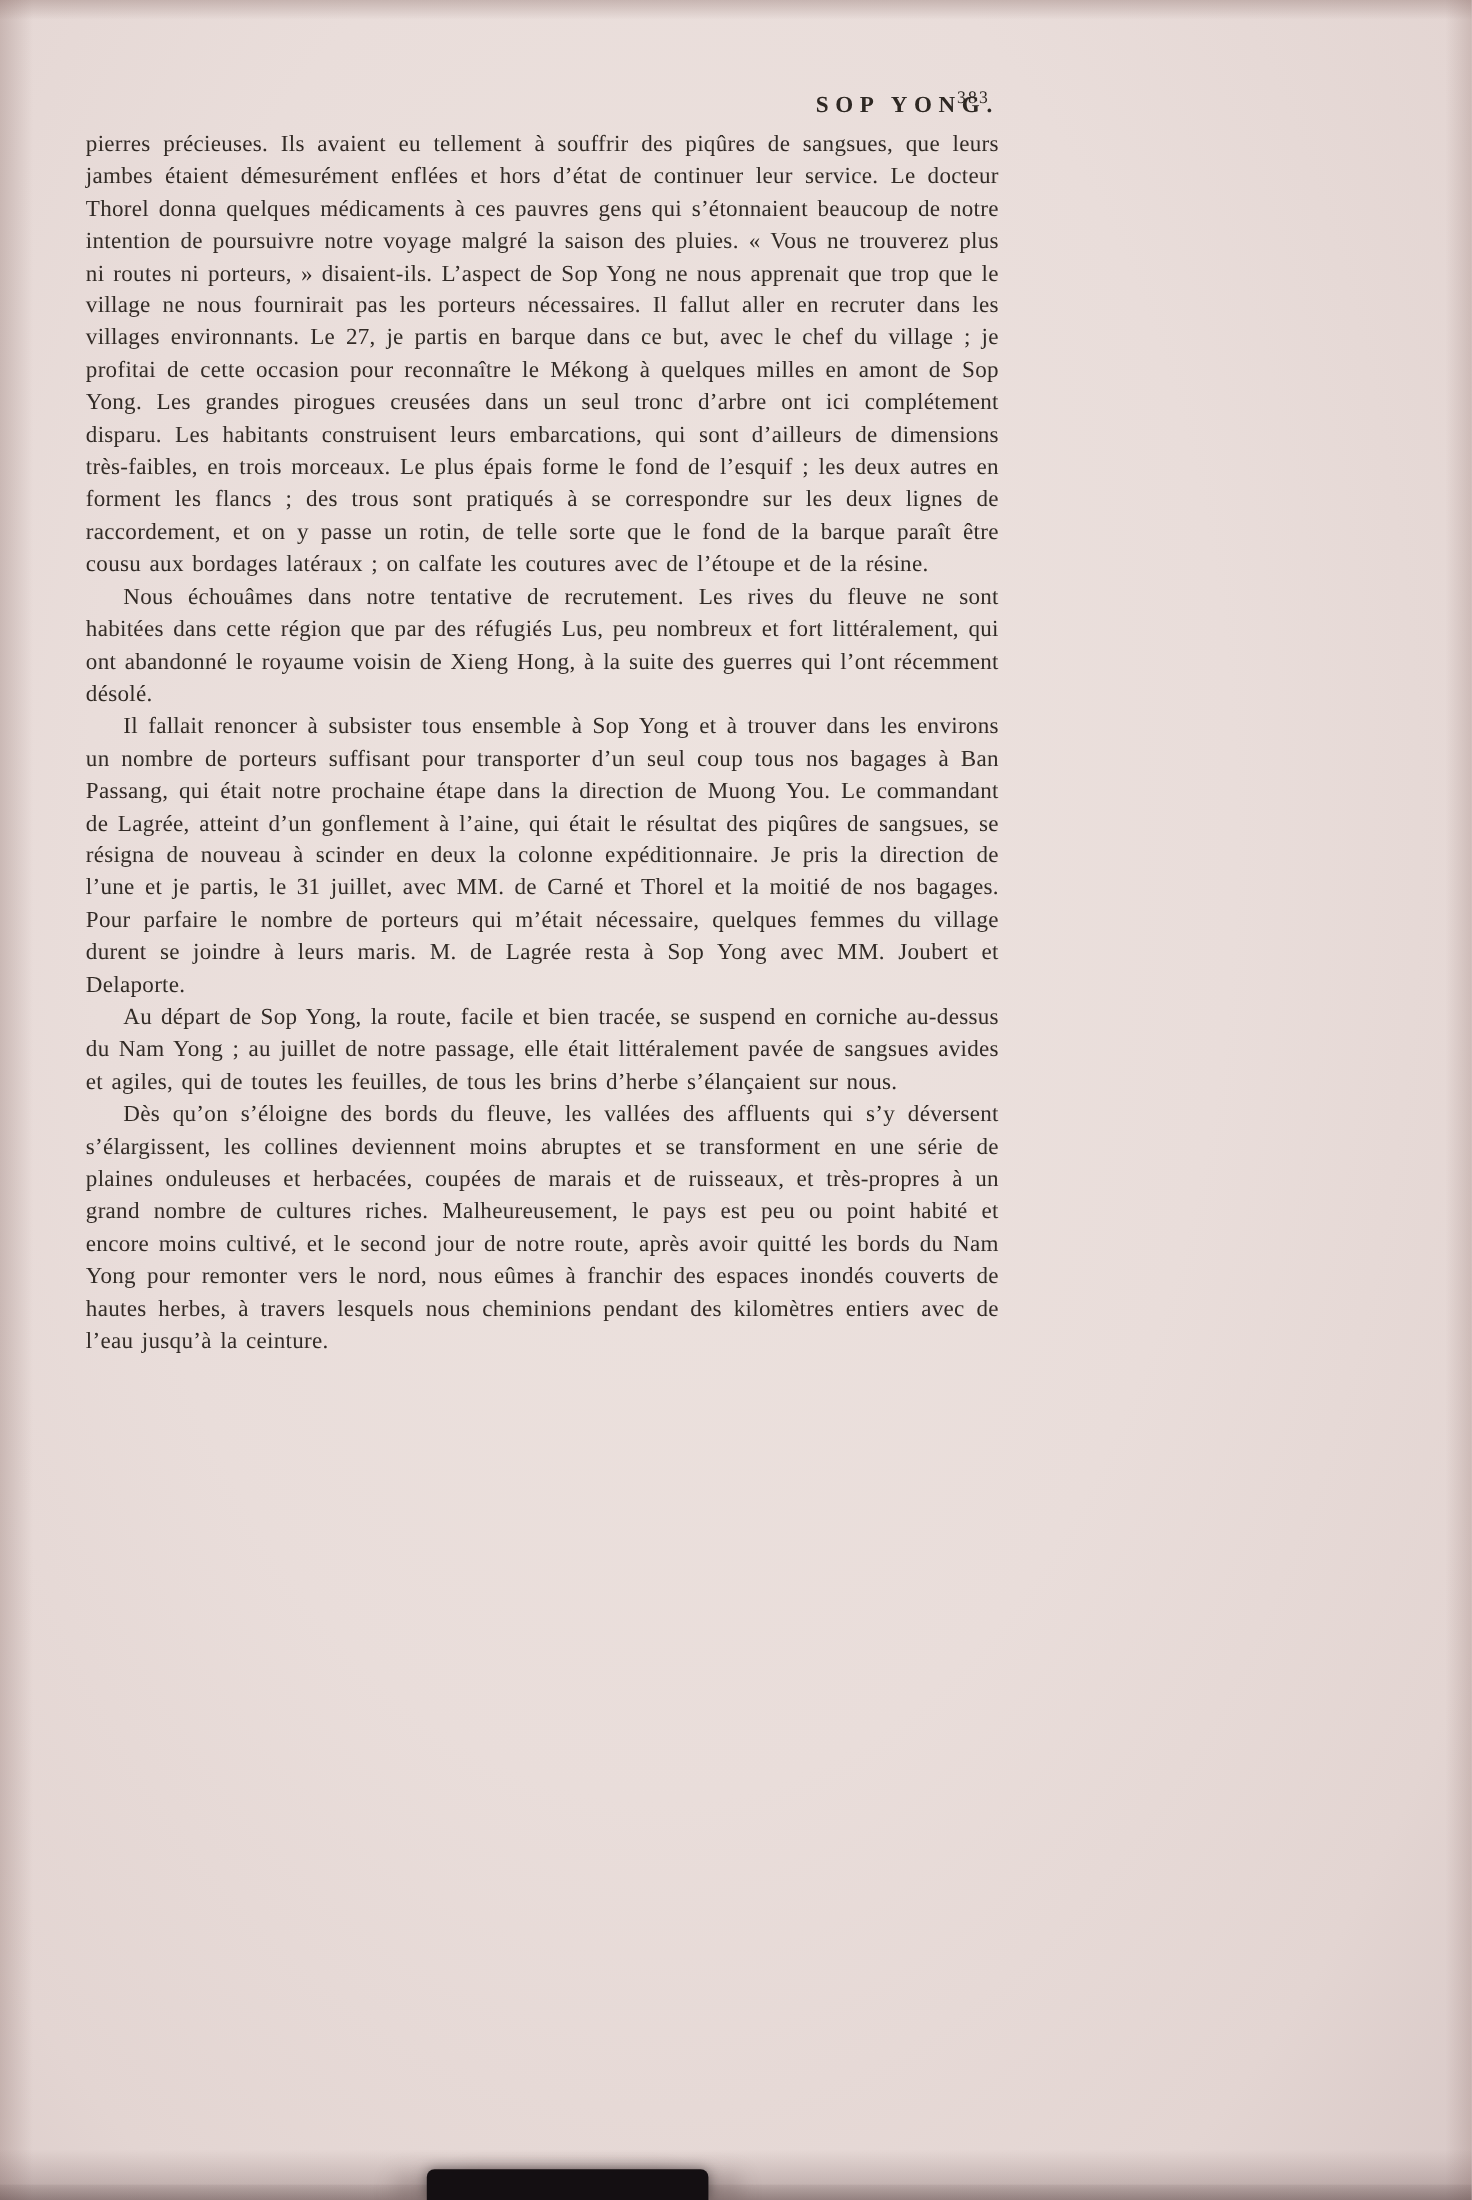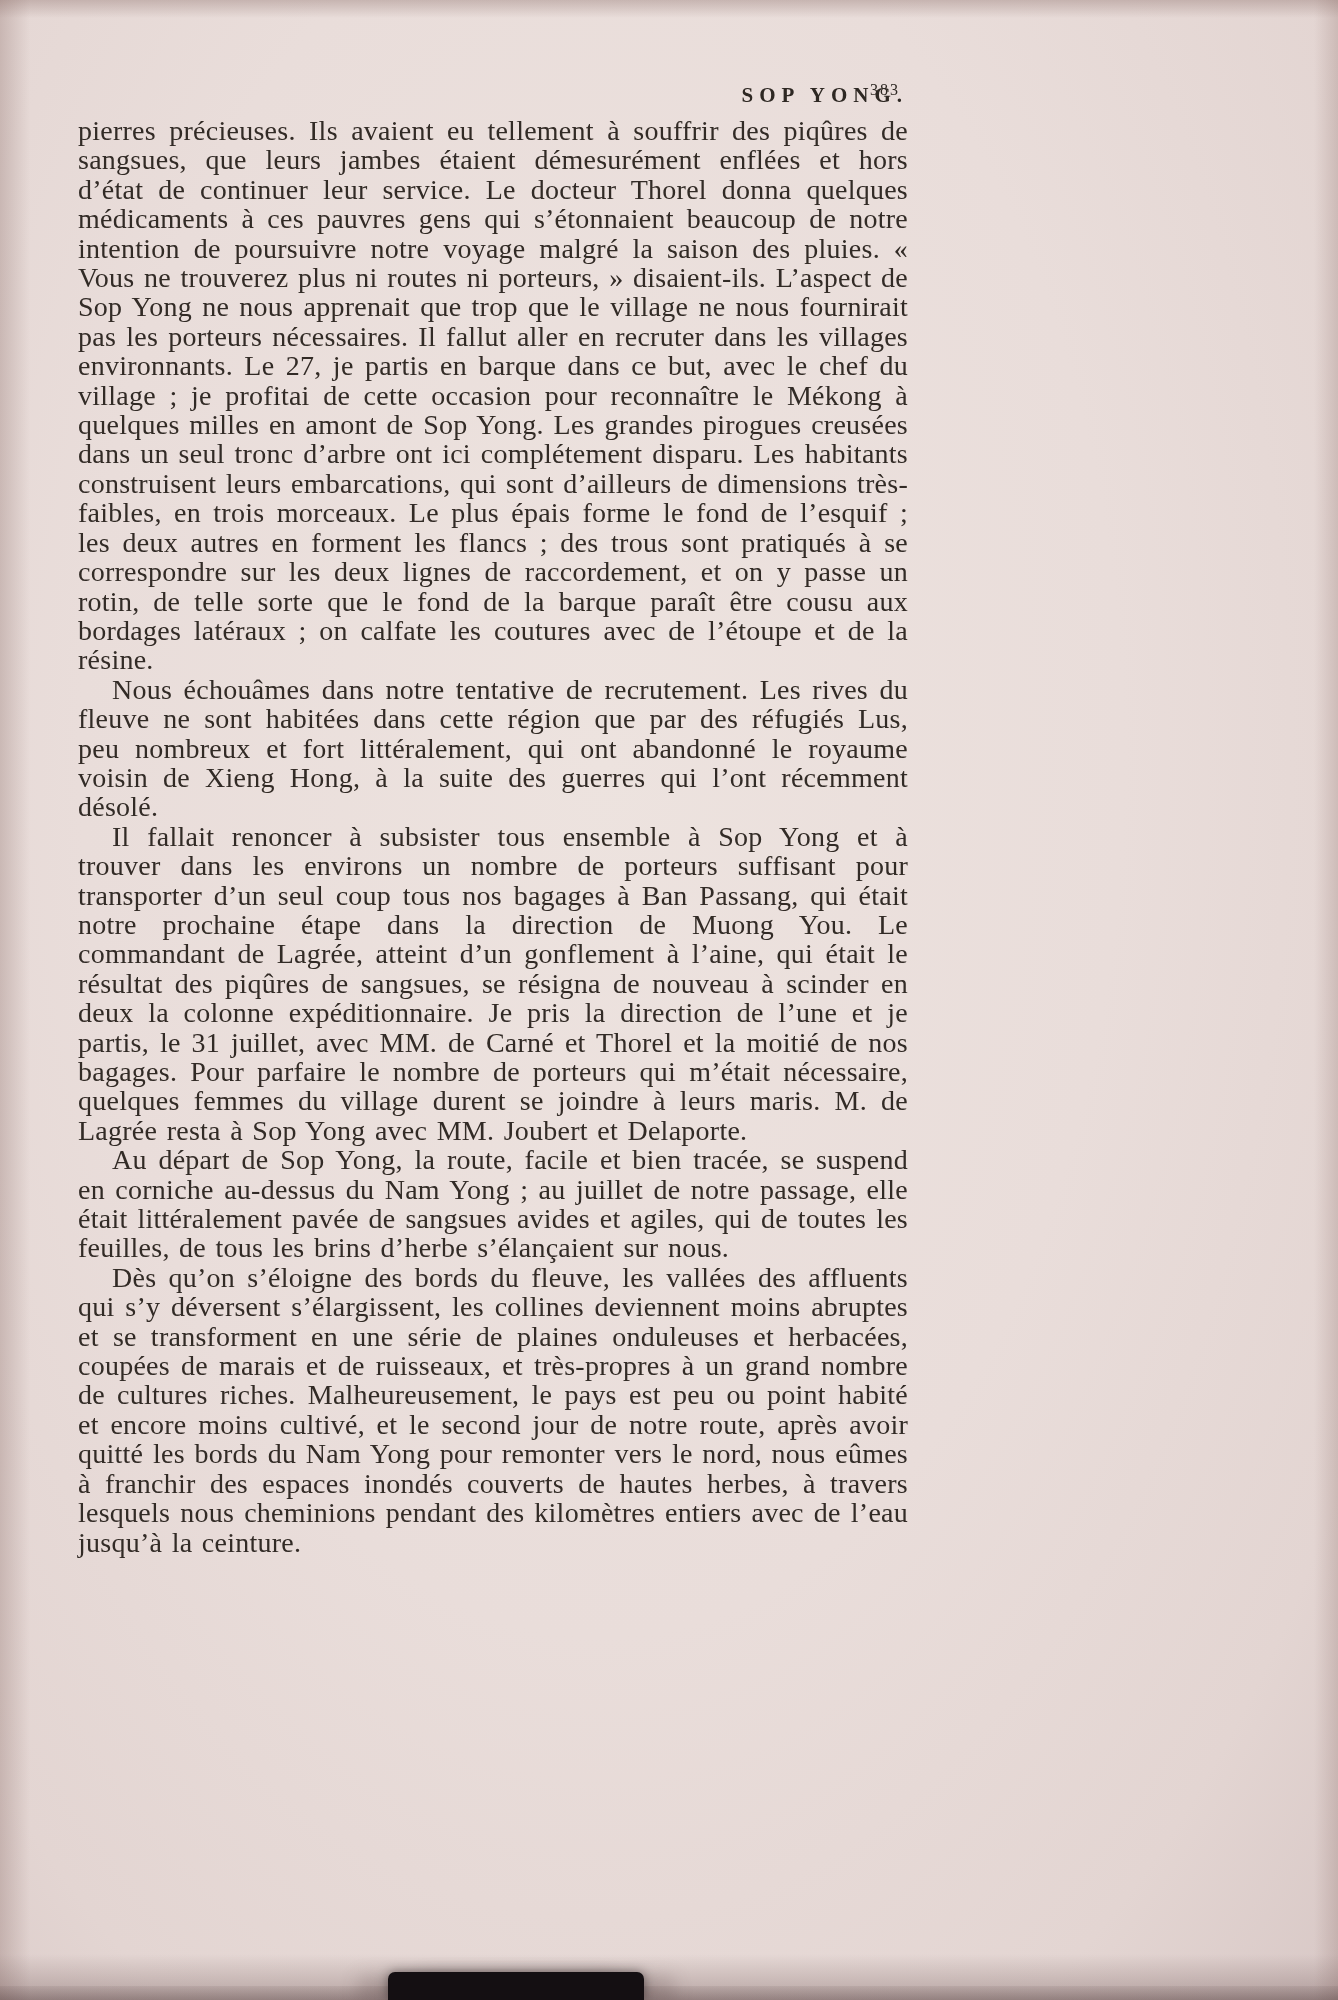--- a/index.html
+++ b/index.html
@@ -34,21 +34,21 @@
   .header { position: relative; height: 36px; }
   .running-title {
     position: absolute; left: 0; right: 0; top: 3px; text-align: right;
     font-size: 21px; letter-spacing: 6px; color: #2e2823; font-weight: 600;
   }
   .pagenum {
     position: absolute; right: 8px; top: 1px;
     font-size: 16px; letter-spacing: 2px; color: #2e2823;
   }
   p.body-par {
-    margin: 0; font-size: 28px; line-height: 29.4px;
+    margin: 0; font-size: 21px; line-height: 29.4px;
     text-align: justify; text-indent: 34px;
     word-spacing: 2.2px; letter-spacing: 0.25px; color: #322b26;
   }
   p.body-par.cont { text-indent: 0; }
   .bottom-mark {
     position: absolute; left: 388px; top: 1972px; width: 256px; height: 28px;
     background: #140f12; border-radius: 7px 7px 0 0;
     box-shadow: 0 0 12px rgba(25,18,20,0.55), -30px 4px 18px rgba(90,70,70,0.25), 30px 4px 18px rgba(90,70,70,0.25);
   }
   .bottom-smudge {

